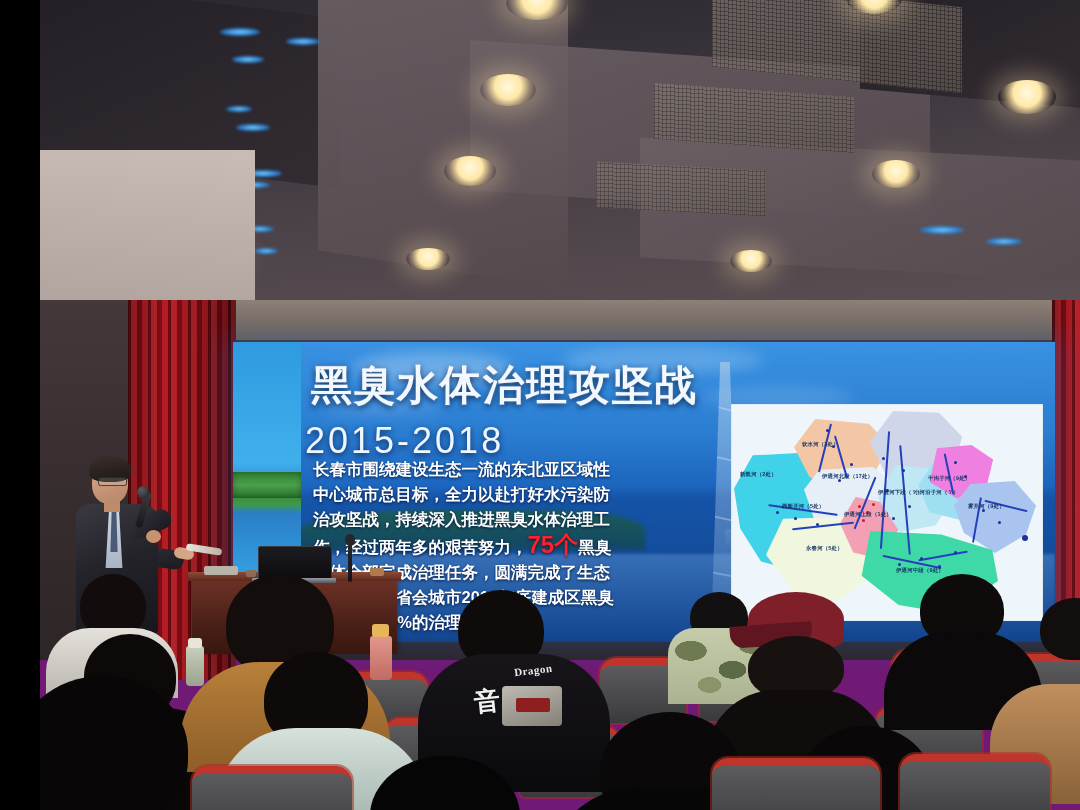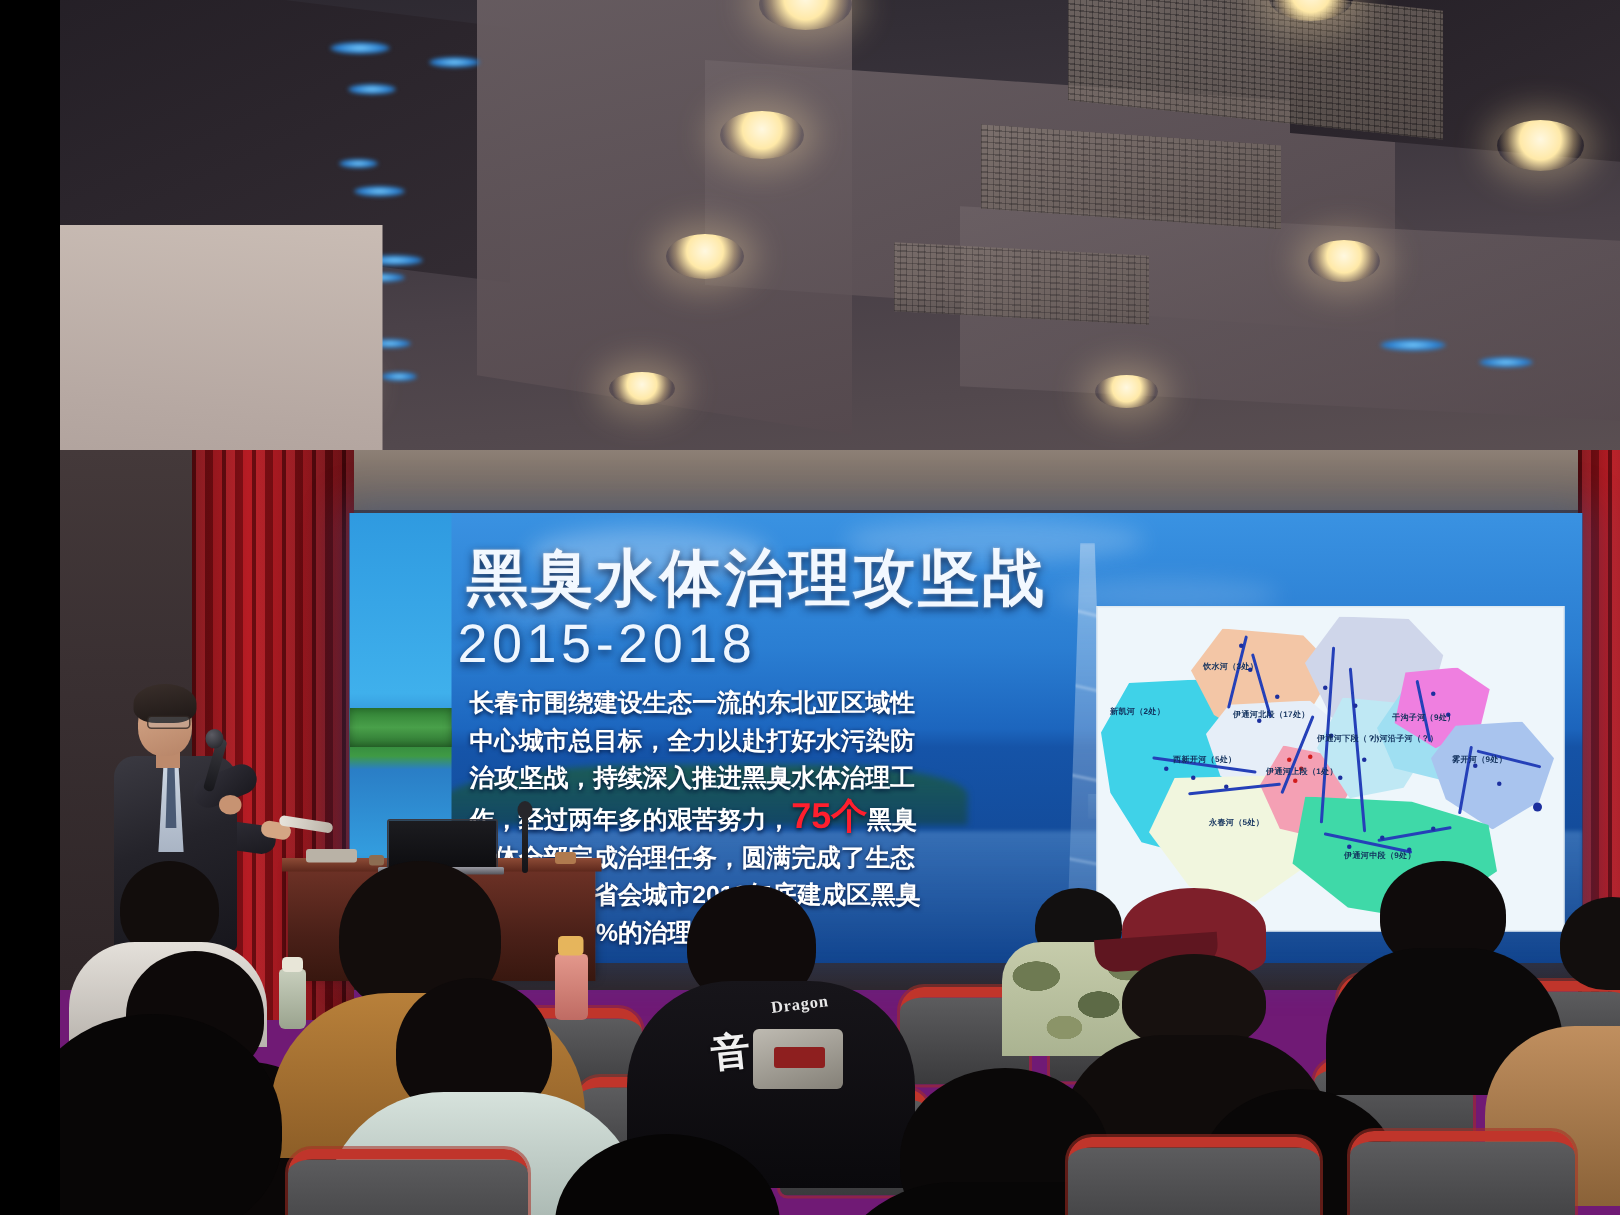--- a/index.html
+++ b/index.html
@@ -72,21 +72,21 @@
        43% 58%,43% 44%,52% 44%,52% 70%,63% 70%,63% 36%,71% 36%,71% 60%,82% 60%,82% 48%,92% 48%,92% 68%,100% 68%,100% 100%);}
   .treeline{position:absolute;left:62px;bottom:92px;width:350px;height:40px;
      background:linear-gradient(180deg,rgba(30,95,60,.75),rgba(18,64,44,.5));filter:blur(2px);
      border-radius:40% 30% 0 0 / 60% 50% 0 0;}
   .reflection{position:absolute;left:62px;bottom:0;width:760px;height:88px;
      background:linear-gradient(180deg,rgba(130,185,235,.32),rgba(30,90,165,.12));filter:blur(1.4px);}
 
   .slide-title{position:absolute;left:78px;top:16px;white-space:nowrap;
      font-size:41px;font-weight:700;letter-spacing:2px;color:#f2f8ff;
      text-shadow:0 2px 6px rgba(0,20,60,.85),0 0 2px rgba(255,255,255,.6);}
-  .slide-sub{position:absolute;left:72px;top:66px;
+  .slide-sub{position:absolute;left:72px;top:78px;
      font-size:36px;font-weight:400;letter-spacing:3px;color:#eef6ff;
      text-shadow:0 2px 6px rgba(0,20,60,.85);}
   .slide-body{position:absolute;left:80px;top:115px;width:305px;
      font-size:16.5px;line-height:25px;font-weight:700;color:#ffffff;
      text-shadow:0 1px 3px rgba(0,18,55,.95);}
   .hl{color:#ff1f2e;font-size:24px;font-weight:700;letter-spacing:0;
       text-shadow:0 1px 3px rgba(0,0,0,.6);}
 
   
   .map{position:absolute;right:12px;top:62px;width:310px;height:215px;

